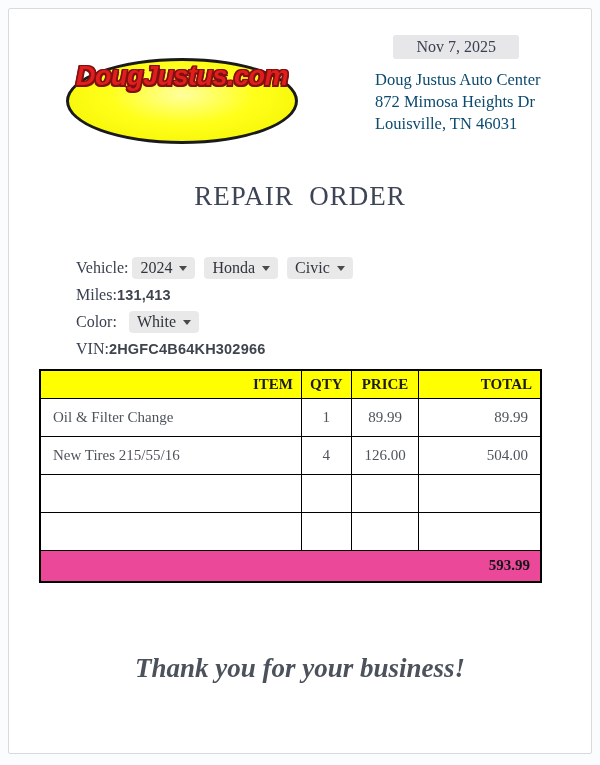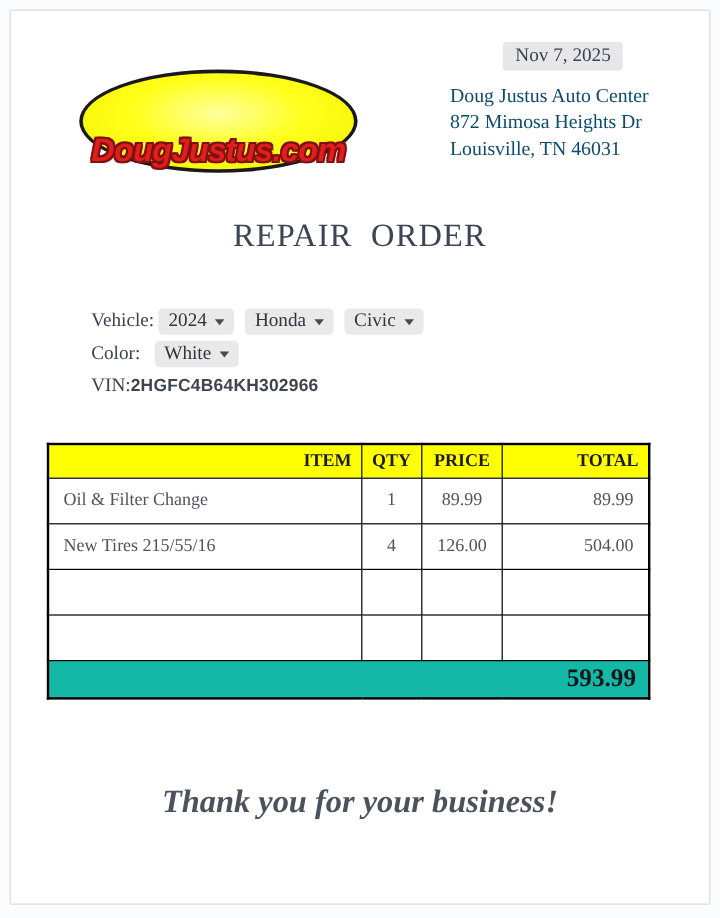--- a/index.html
+++ b/index.html
@@ -14,37 +14,37 @@
     border-radius: 2px;
     overflow: hidden;
   }
 
   
   .date-pill {
     position: absolute;
     top: 26px; right: 72px;
     background: #e7e7ea;
     border-radius: 3px;
-    padding: 3px 10px;
+    padding: 3px 23px;
     font-size: 16px;
     color: #3a4150;
     cursor: pointer;
     border: none;
     font-family: "Liberation Serif", serif;
   }
 
   .logo {
     position: absolute;
     left: 57px; top: 49px;
     width: 232px; height: 86px;
     background: radial-gradient(ellipse at 50% 42%, #ffff9e 0%, #ffff1a 45%, #f2f200 100%);
     border: 3px solid #1a1a1a;
     border-radius: 50%;
     display: flex;
-    align-items: flex-end;
+    align-items: flex-start;
     justify-content: center;
   }
   .logo-text {
     font-family: "Liberation Sans", sans-serif;
     font-weight: bold;
     font-style: italic;
     font-size: 27px;
     color: #e01e1e;
     letter-spacing: -0.5px;
     text-shadow:
@@ -135,27 +135,27 @@
   .th-item { text-align: right; width: 268px; }
   .th-qty { text-align: center; width: 43px; }
   .th-price { text-align: center; width: 68px; }
   .th-total { text-align: right; width: 124px; }
   .ro-table td { height: 38px; padding: 2px 12px; }
   .td-item { text-align: left; padding-left: 10px; }
   .td-qty { text-align: center; }
   .td-price { text-align: center; }
   .td-total { text-align: right; padding-right: 12px; }
   .total-row td {
-    background: #14b8a6;
+    background: #ec4899;
     height: 32px;
     text-align: right;
     padding-right: 10px;
     font-weight: bold;
     color: #14161a;
-    font-size: 21px;
+    font-size: 15px;
   }
 
   
   .footer {
     position: absolute;
     left: 0; top: 644px;
     width: 100%;
     text-align: center;
     font-size: 27px;
     font-weight: bold;
@@ -192,20 +192,24 @@
       <button class="pill">
         <span>Honda</span>
         <span class="caret"></span>
       </button>
       <button class="pill">
         <span>Civic</span>
         <span class="caret"></span>
       </button>
     </div>
     <div class="vrow">
+      <span class="vlabel" style="margin-right:0;">Miles:</span>
+      <span class="bold-val">131,413</span>
+    </div>
+    <div class="vrow">
       <span class="vlabel" style="margin-right:12px;">Color:</span>
       <button class="pill">
         <span>White</span>
         <span class="caret"></span>
       </button>
     </div>
     <div class="vrow">
       <span class="vlabel" style="margin-right:0;">VIN:</span>
       <span class="bold-val">2HGFC4B64KH302966</span>
     </div>

